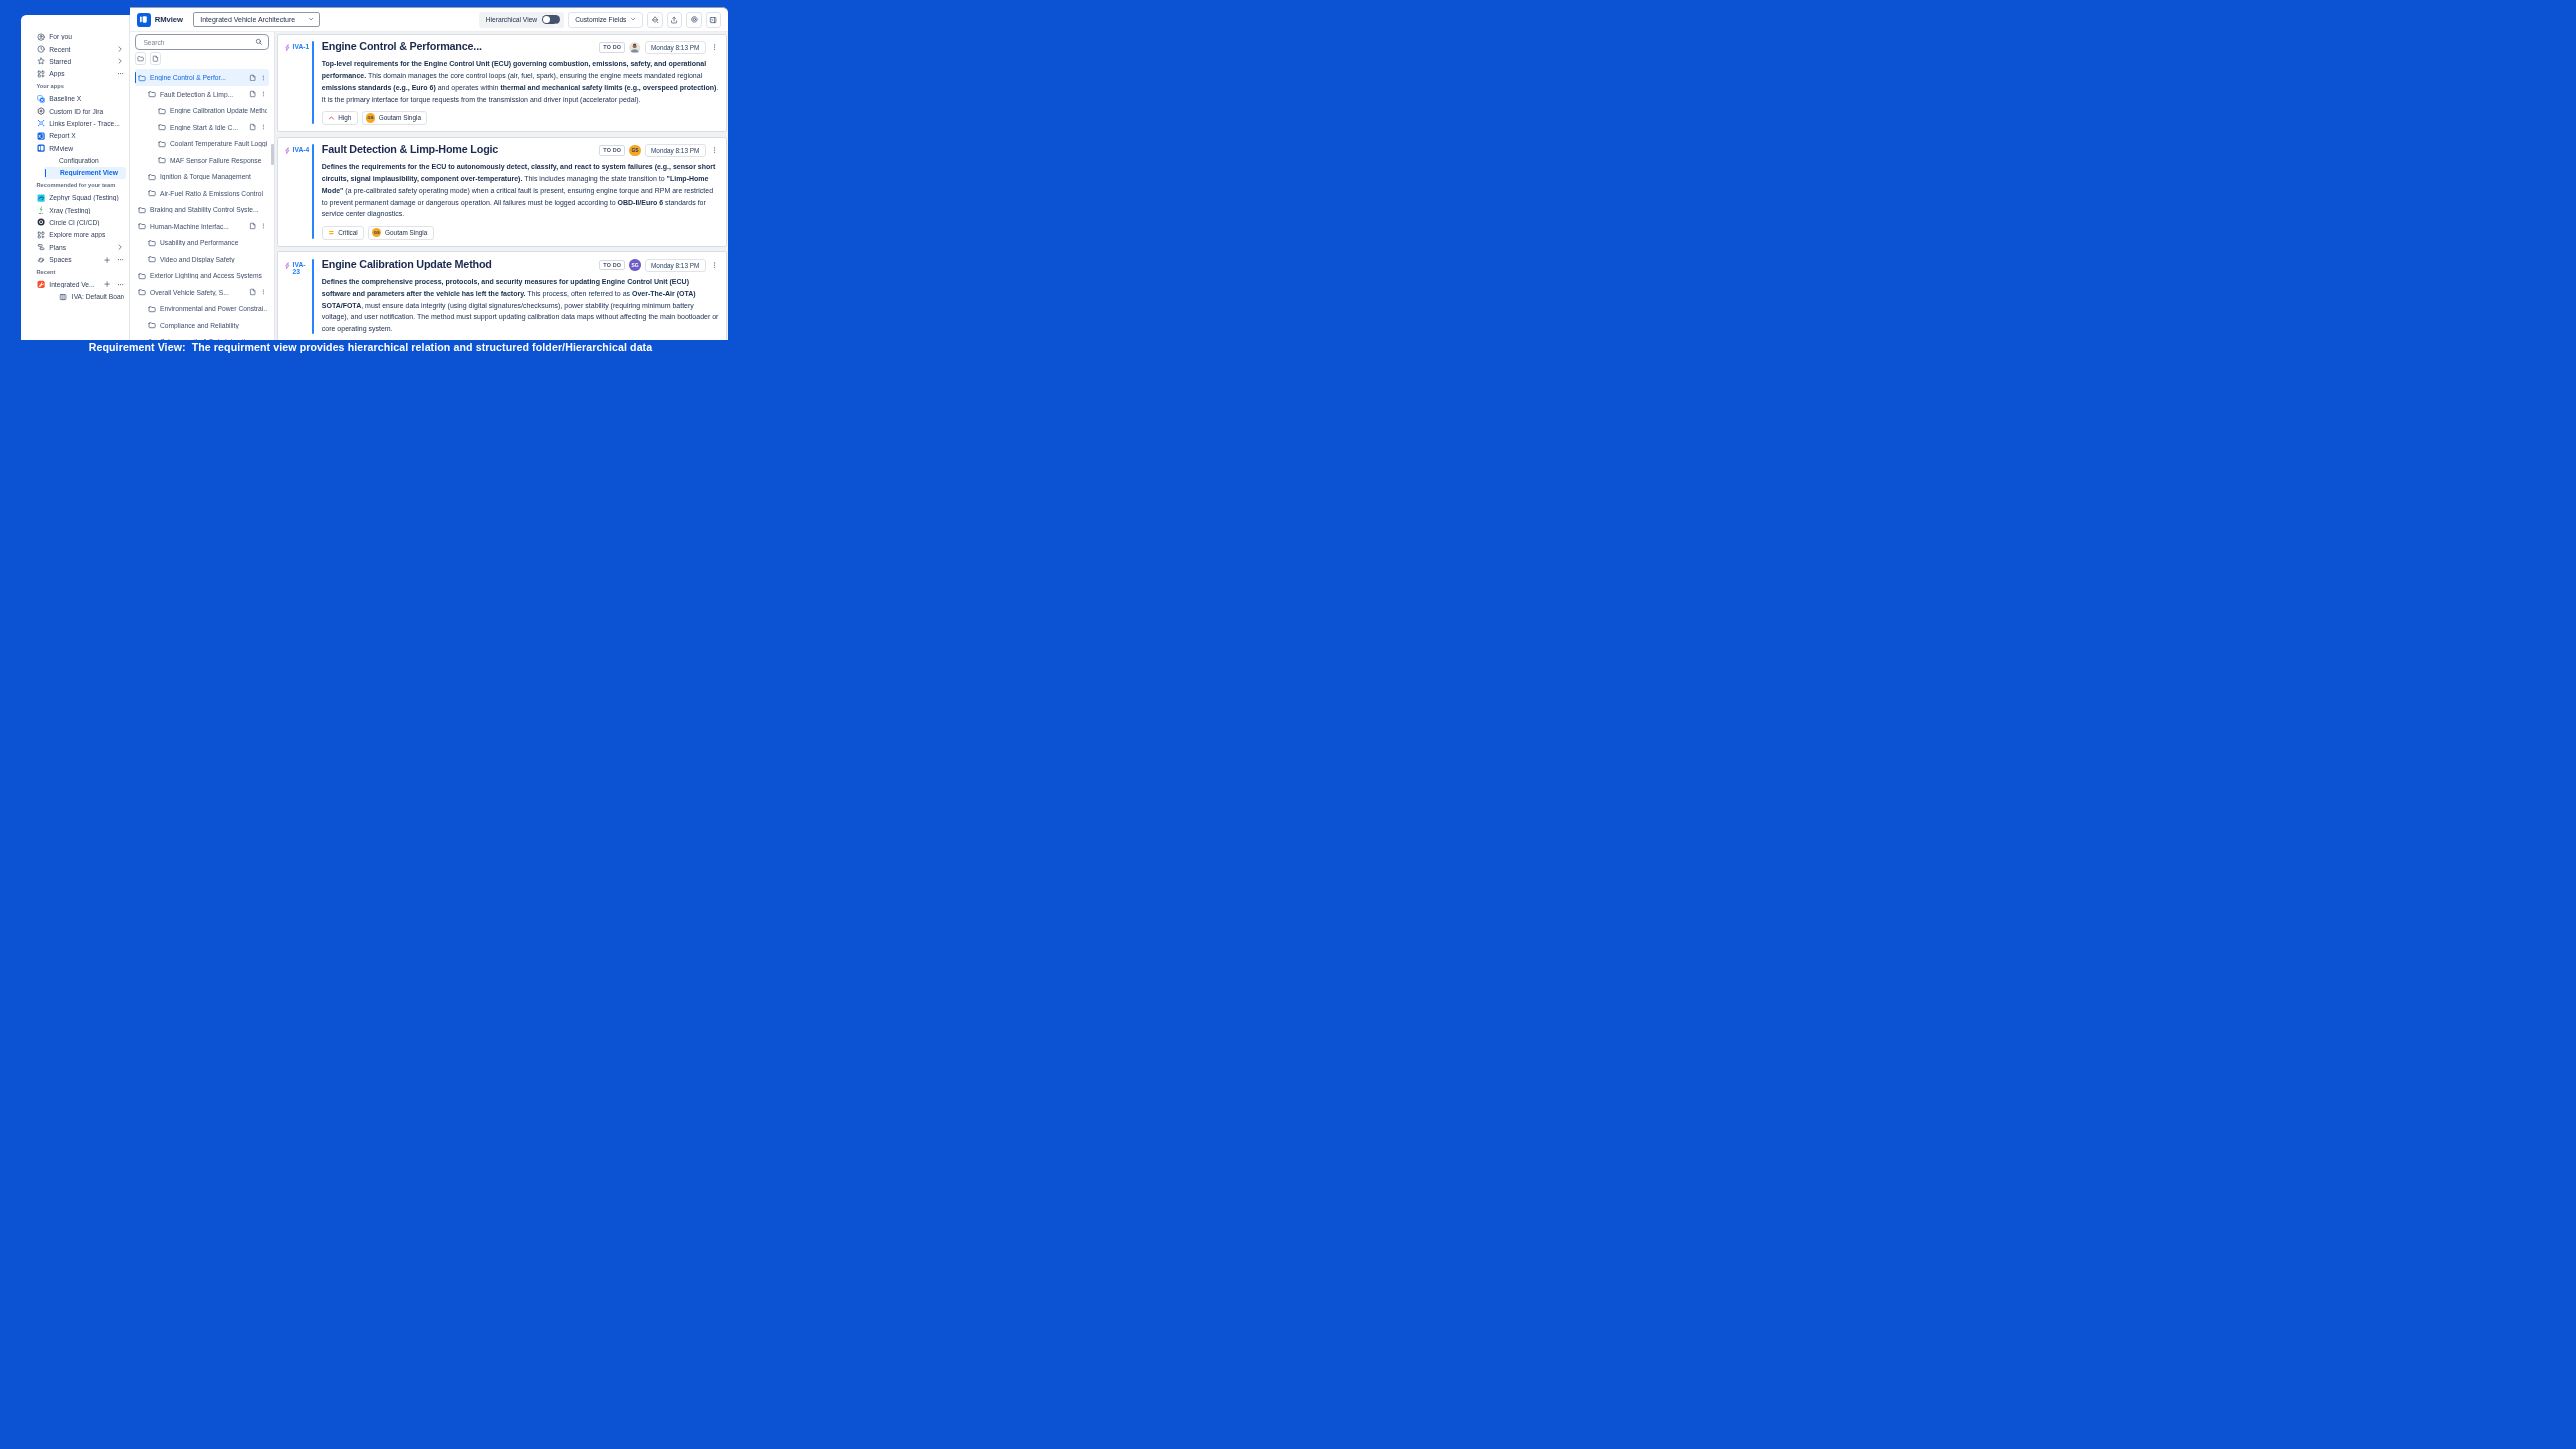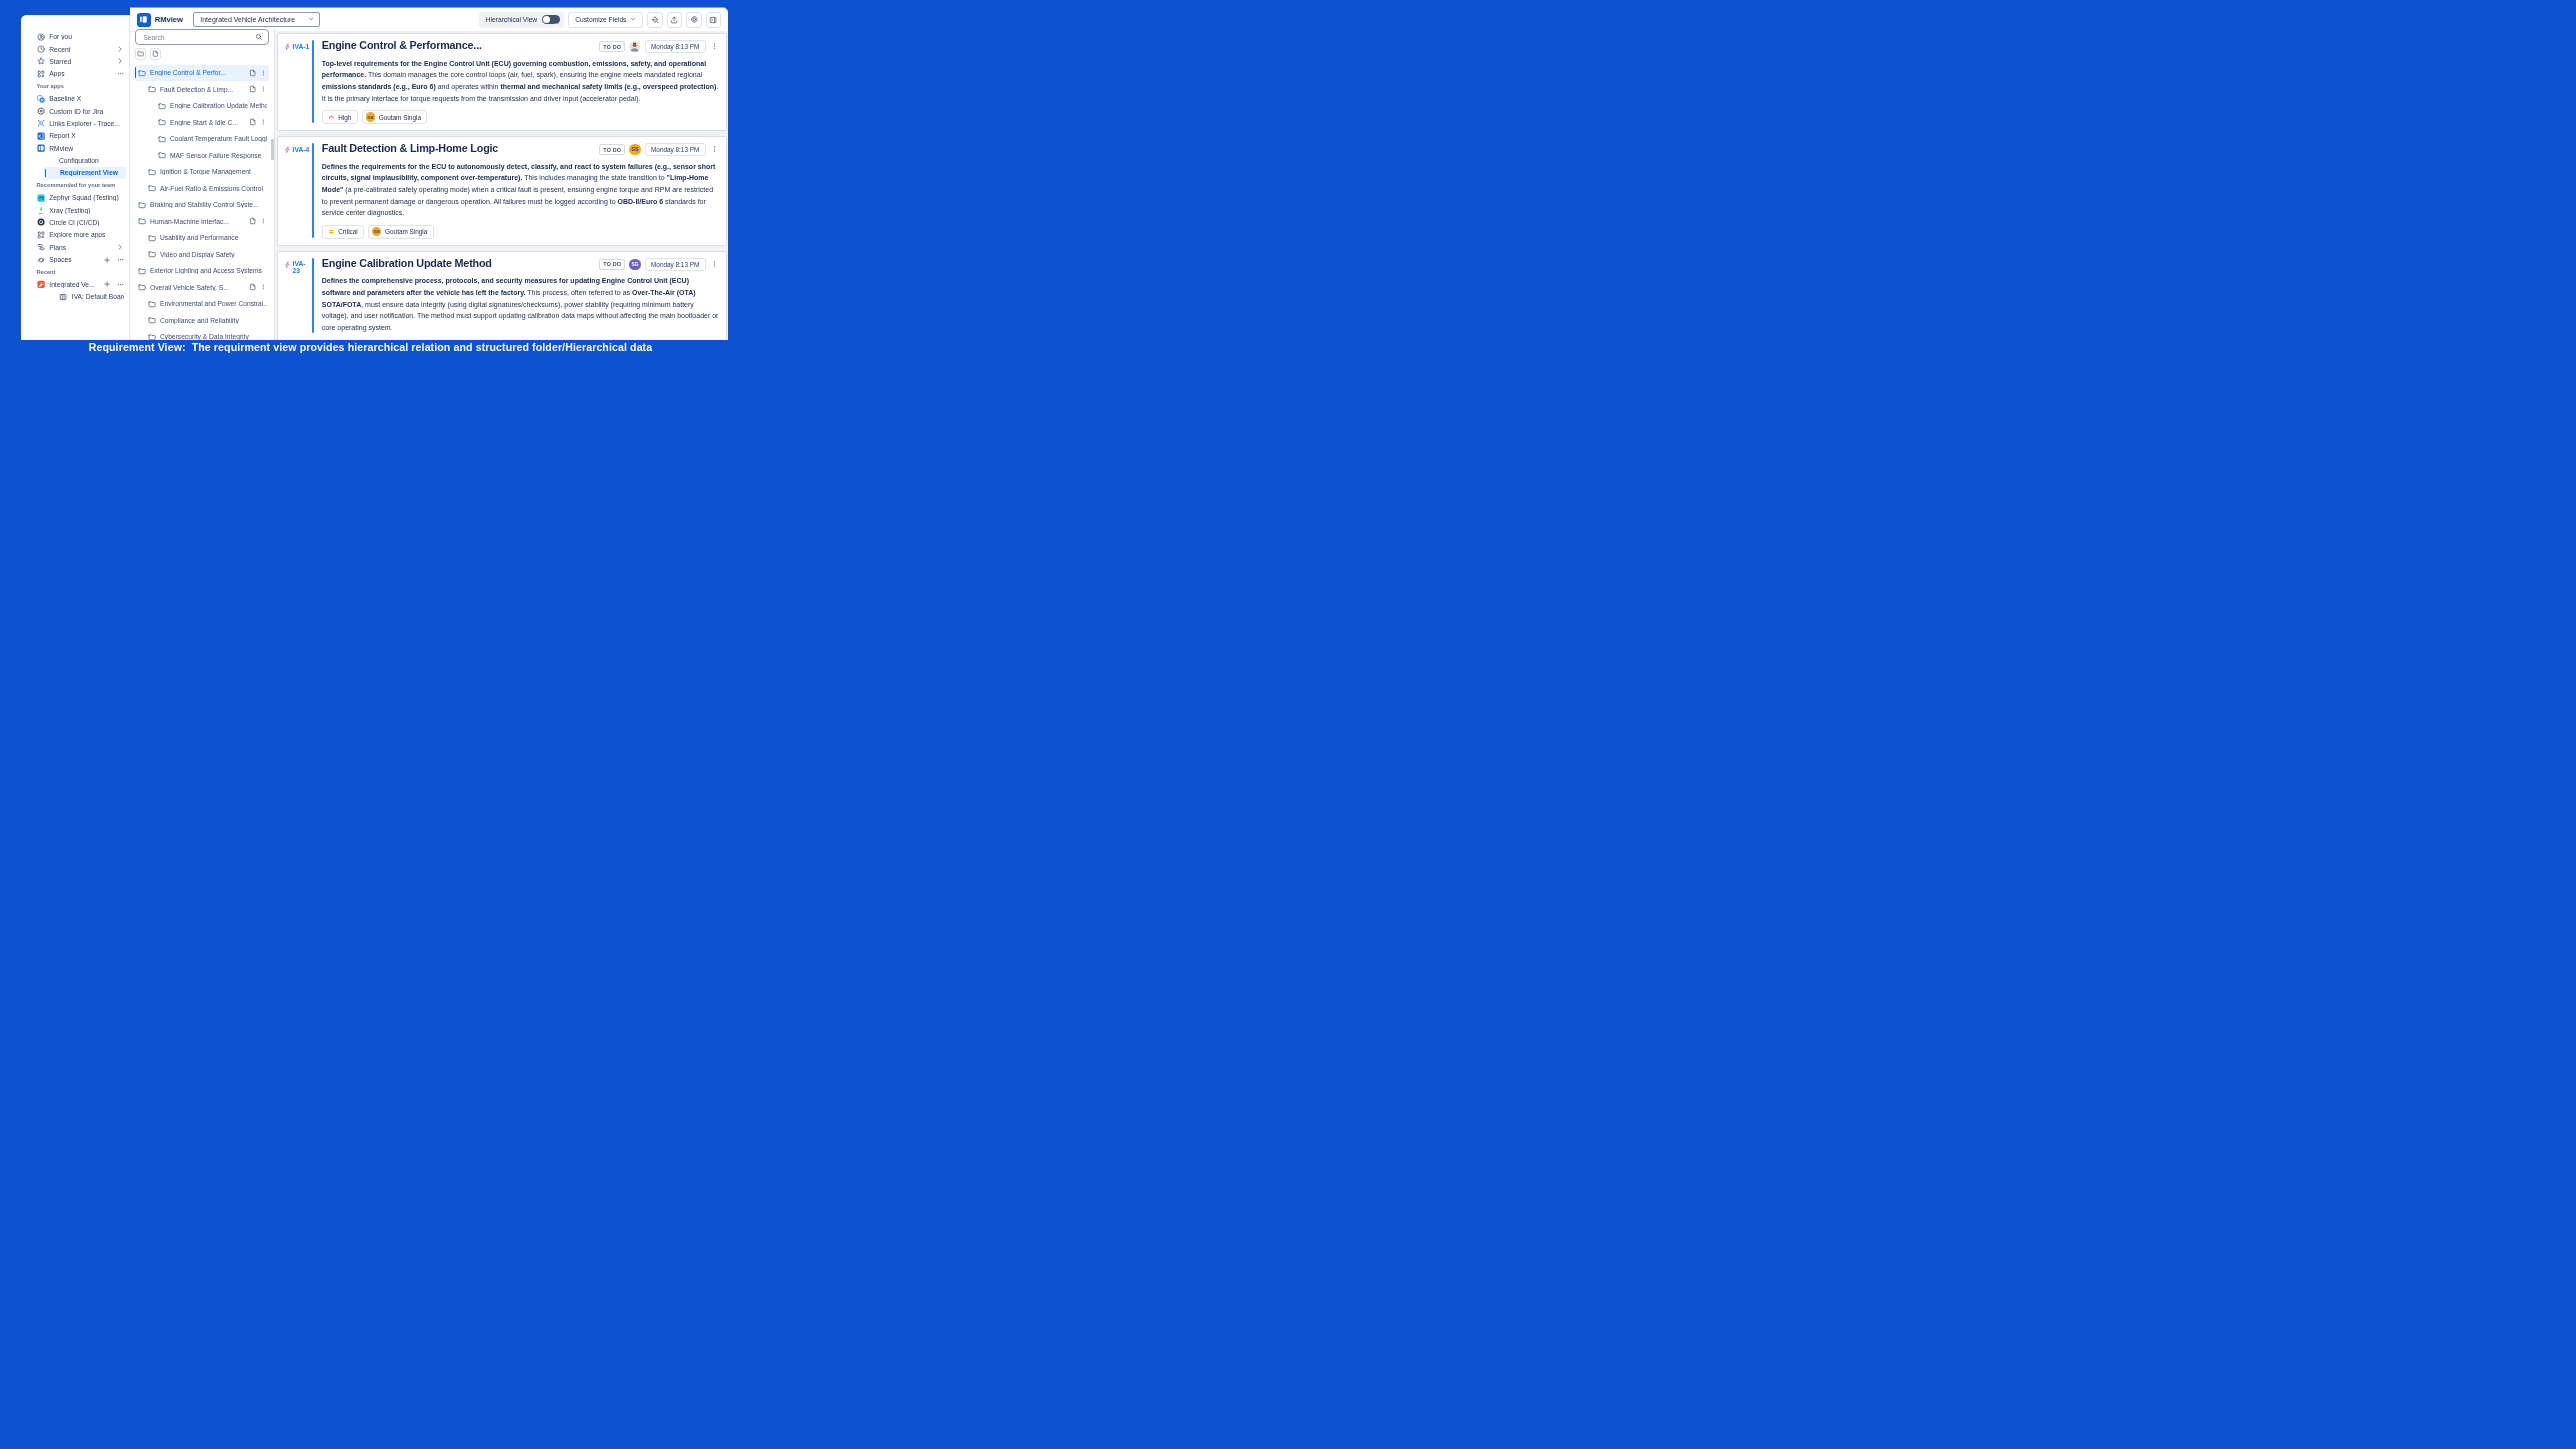--- a/index.html
+++ b/index.html
@@ -71,21 +71,21 @@
   .btn-cf {
     height:16px; border:0.5px solid #DFE2E7; border-radius:3.1px; background:#fff;
     display:flex; align-items:center; gap:3.6px; padding:0 5.7px;
     font-size:6.7px; font-weight:500; color:#22314F; font-family:inherit; cursor:pointer;
   }
   .icon-btn {
     width:15.5px; height:16px; border:0.5px solid #DFE2E7; border-radius:3.1px; background:#fff;
     display:flex; align-items:center; justify-content:center; color:#44546F; cursor:pointer; padding:0;
   }
 
-  .body-row { flex:1; min-height:0; display:flex; border-top:0.5px solid #EBEDF0;align-items:center; }
+  .body-row { flex:1; min-height:0; display:flex; border-top:0.5px solid #EBEDF0; }
 
   
   .tree { width:145px; flex:none; border-right:0.5px solid #E4E6EA; padding:2.1px 5.2px 0 5.2px; position:relative; }
   .search {
     height:15.5px; border:0.5px solid #8E97A6; border-radius:4.1px; display:flex; align-items:center;
     padding:0 5.2px; gap:3.1px; margin-bottom:2.6px; background:#fff;
   }
   .search input {
     border:none; outline:none; flex:1; font-size:6.7px; color:#1C2B50; font-family:inherit;
     background:transparent; min-width:0;

